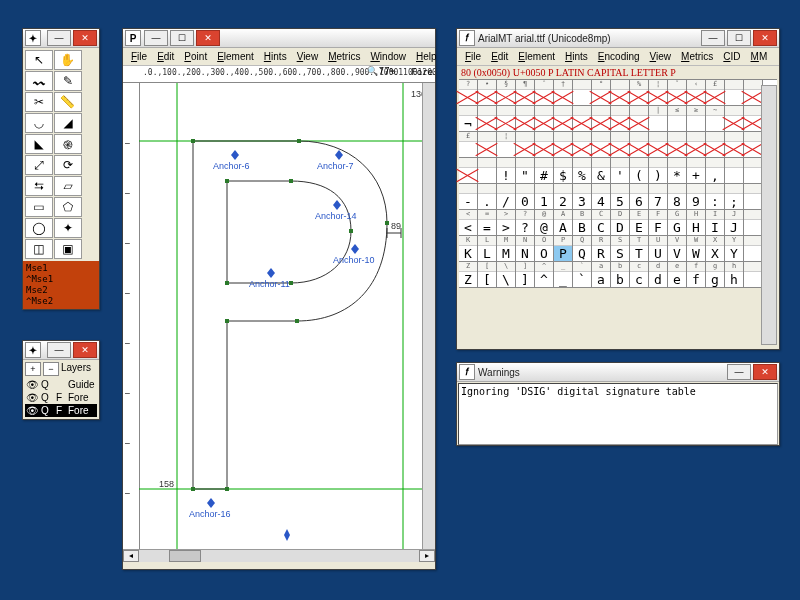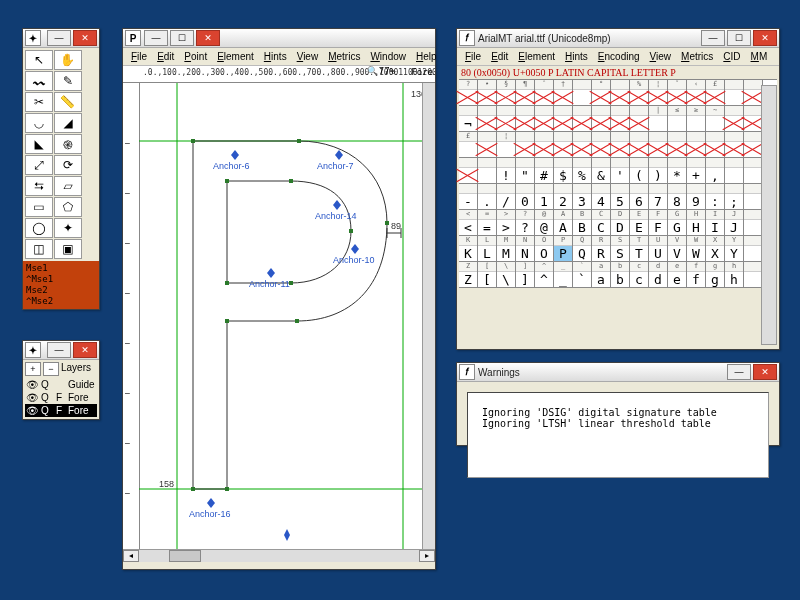--- a/index.html
+++ b/index.html
@@ -48,21 +48,21 @@
 .cell{border-right:1px solid #888;border-bottom:1px solid #888;position:relative;font-family:monospace}
 .cell .lbl{position:absolute;top:0;left:0;right:0;height:9px;font-size:7px;text-align:center;color:#666;background:#f4f4f0;border-bottom:1px solid #ccc;line-height:9px}
 .cell .ch{position:absolute;top:9px;left:0;right:0;bottom:0;display:flex;align-items:center;justify-content:center;font-size:13px}
 .cell.redx .ch::before,.cell.redx .ch::after{content:"";position:absolute;width:140%;height:1px;background:#d22;top:50%;left:-20%}
 .cell.redx .ch::before{transform:rotate(30deg)}
 .cell.redx .ch::after{transform:rotate(-30deg)}
 .cell.sel{background:#8dc9f0}
 .fontscroll{position:absolute;right:2px;top:56px;bottom:4px;width:14px;background:#ddd;border:1px solid #999}
 
 #warnwin{left:456px;top:362px;width:322px;height:82px}
-.warnbody{background:#fff;border:1px inset #999;margin:10px;padding:14px;font-size:10px;font-family:monospace;height:56px;overflow:hidden}
+.warnbody{background:#fff;border:1px inset #999;margin:1px;padding:2px;font-size:10px;font-family:monospace;height:56px;overflow:hidden}
 .scrollbar{height:12px;background:#ddd;border-top:1px solid #999;display:flex}
 .sb-btn{width:14px;border:1px solid #888;background:#eee;font-size:8px;text-align:center}
 .sb-track{flex:1;position:relative}
 .sb-thumb{position:absolute;height:10px;top:0;background:#c8c8c8;border:1px solid #888}
 .vscroll{position:absolute;right:0;top:0;bottom:0;width:12px;background:#ddd;border-left:1px solid #999}
 </style>
 </head>
 <body>
 
 <div class="window" id="toolwin">
@@ -791,15 +791,14 @@
   <div class="titlebar">
     <div class="icon">𝑓</div>
     <div class="title">Warnings</div>
     <div class="winbtns">
       <div class="winbtn">—</div>
       <div class="winbtn close">✕</div>
     </div>
   </div>
   <div class="warnbody" id="warnbody">
       <div>Ignoring 'DSIG' digital signature table</div>
-      <div>Ignoring 'LTSH' linear threshold table</div>
     </div>
 </div>
 
 </body></html>

